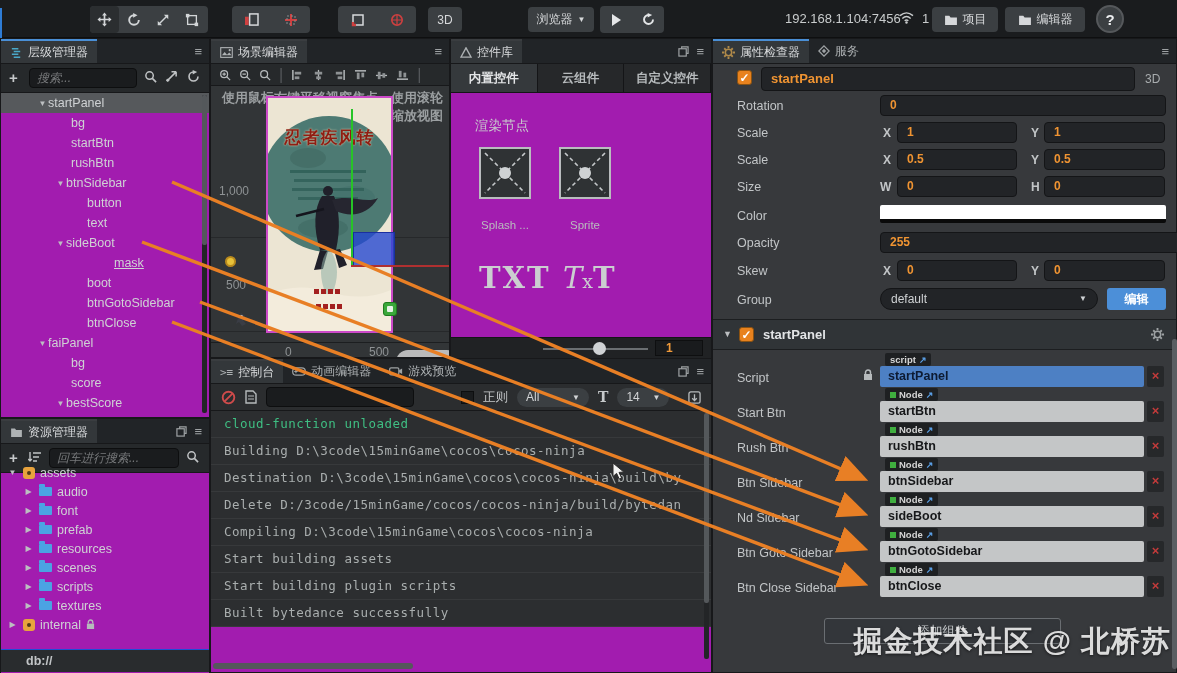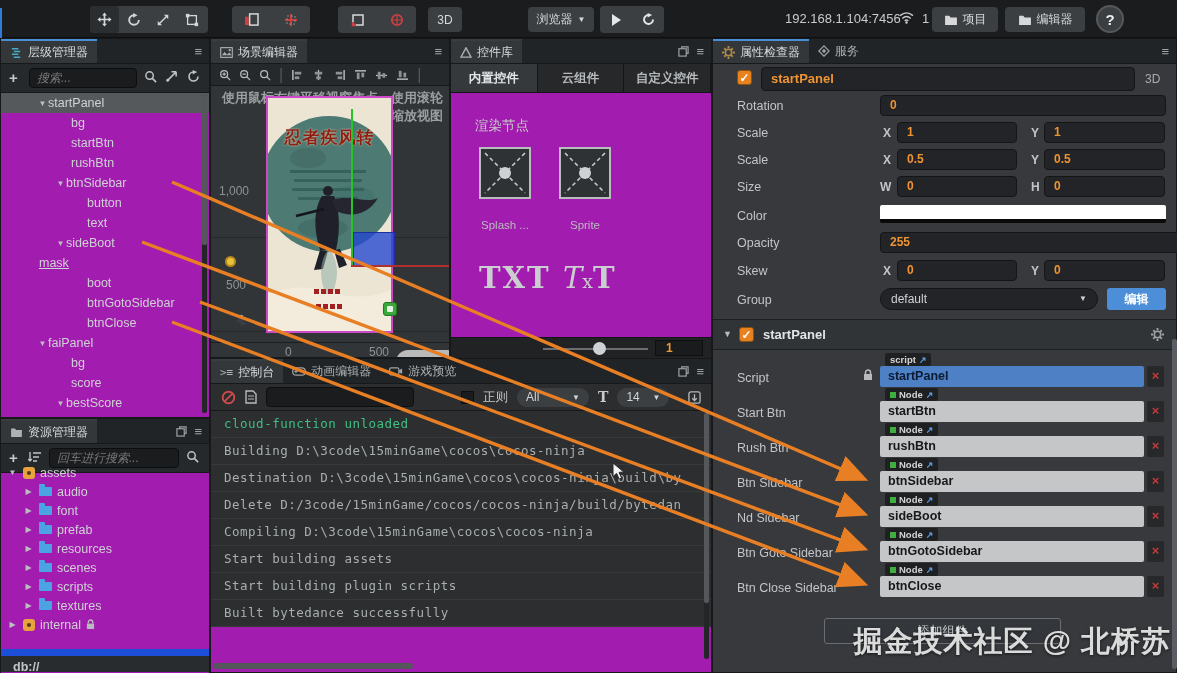--- a/index.html
+++ b/index.html
@@ -262,21 +262,21 @@
       <div class="trow" style="padding-left:86px;">
           <span>button</span>
         </div>
       <div class="trow" style="padding-left:86px;">
           <span>text</span>
         </div>
       <div class="trow" style="padding-left:54px;">
           <span class="caret">▼</span>
           <span>sideBoot</span>
         </div>
-      <div class="trow" style="padding-left:38px;text-decoration:underline;">
+      <div class="trow" style="padding-left:113px;text-decoration:underline;">
           <span>mask</span>
         </div>
       <div class="trow" style="padding-left:86px;">
           <span>boot</span>
         </div>
       <div class="trow" style="padding-left:86px;">
           <span>btnGotoSidebar</span>
         </div>
       <div class="trow" style="padding-left:86px;">
           <span>btnClose</span>
@@ -382,21 +382,21 @@
           <span class="bundle"></span>
           <span>internal</span>
           <span>
             <svg width="9" height="11" viewBox="0 0 10 12">
               <rect x="1" y="5" width="8" height="6" fill="#b6babc"></rect>
               <path d="M2.5 5 V3.5 a2.5 2.5 0 0 1 5 0 V5" fill="none" stroke="#b6babc" stroke-width="1.5"></path>
             </svg>
           </span>
         </div>
     </div>
-    <div class="abs" style="left:0;top:230px;width:208px;height:23px;background:#292c2e;border-top:7px solid #1d4ed8;line-height:22px;padding-left:12px;font-size:12.5px;font-weight:bold;color:#c2c5c7;"><span>db://</span></div>
+    <div class="abs" style="left:0;top:230px;width:208px;height:23px;background:#292c2e;border-top:1px solid #1d4ed8;line-height:22px;padding-left:25px;font-size:12.5px;font-weight:bold;color:#c2c5c7;"><span>db://</span></div>
   </div>
 
   <div class="panel" style="left:210px;top:38px;width:240px;height:320px;">
     <div class="tabbar">
       <div class="tab active" style="border-top-color:#3a3d40;">
         <span>
             <svg width="13" height="11" viewBox="0 0 14 12">
               <rect x="0.7" y="0.7" width="12.6" height="10.6" fill="none" stroke="#aeb2b4" stroke-width="1.2"></rect>
               <path d="M2 9 L5 5.5 L8 9 Z M7 9 L10 6 L12.5 9 Z" fill="#aeb2b4"></path>
               <circle cx="10.5" cy="3.5" r="1.2" fill="#aeb2b4"></circle>

